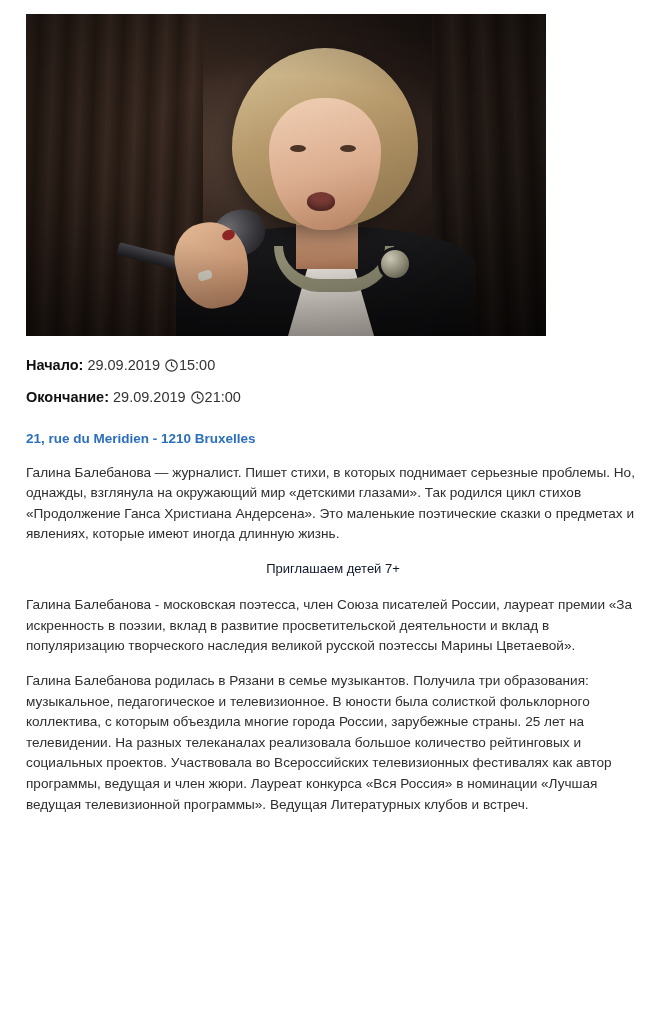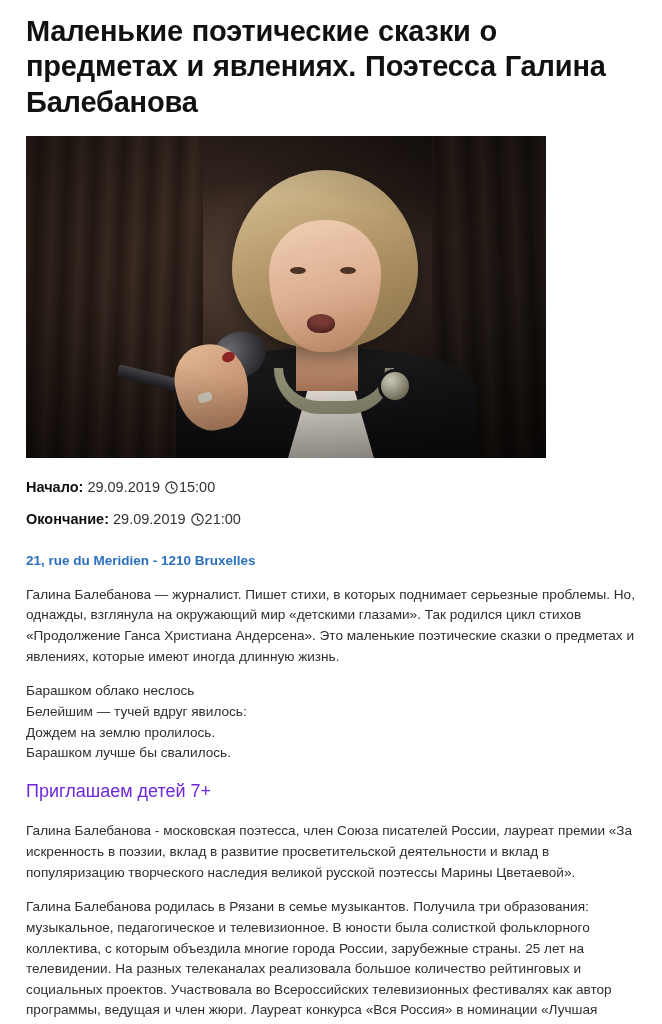--- a/index.html
+++ b/index.html
@@ -217,32 +217,32 @@
     max-width: 612px;
   }
   .poem {
     font-size: 13.6px;
     line-height: 1.52;
     color: #2f2f2f;
     margin: 0 0 14px 0;
     white-space: pre-line;
   }
   .invite {
-    font-size: 18px;
+    font-size: 13px;
     line-height: 1.52;
-    color: #6d28d9;
+    color: #0f172a;
     margin: 0 0 16px 0;
+    text-align: center;
   }
 </style>
 </head>
 <body>
 
 <div class="page">
 
-  <h1 class="title">Маленькие поэтические сказки о предметах и явлениях. Поэтесса Галина Балебанова</h1>
 
   <div class="photo-wrap">
     <div class="photo">
       <div class="ph-bg"></div>
       <div class="ph-curtain"></div>
       <div class="ph-curtain-right"></div>
       <div class="ph-jacket"></div>
       <div class="ph-shirt"></div>
       <div class="ph-neck"></div>
       <div class="ph-hair"></div>
@@ -272,24 +272,20 @@
     <span class="meta-label">Окончание:</span><span class="meta-date">29.09.2019</span><span class="clock-icon"><svg width="13" height="13" viewBox="0 0 16 16">
           <circle cx="8" cy="8" r="7" fill="none" stroke="#333" stroke-width="1.4"></circle>
           <path d="M8 4.2 V8.2 L10.8 9.7" fill="none" stroke="#333" stroke-width="1.4" stroke-linecap="round"></path>
         </svg></span><span class="meta-date">21:00</span>
   </p>
 
   <a class="address" href="#">21, rue du Meridien - 1210 Bruxelles</a>
 
   <p class="body">Галина Балебанова — журналист. Пишет стихи, в которых поднимает серьезные проблемы. Но, однажды, взглянула на окружающий мир «детскими глазами». Так родился цикл стихов «Продолжение Ганса Христиана Андерсена».  Это маленькие поэтические сказки о предметах и явлениях, которые имеют иногда длинную жизнь.</p>
 
-  <div class="poem">Барашком облако неслось
-Белейшим — тучей вдруг явилось:
-Дождем на землю пролилось.
-Барашком лучше бы свалилось.</div>
 
   <p class="invite">Приглашаем детей  7+</p>
 
   <p class="body">Галина Балебанова - московская поэтесса, член Союза писателей России, лауреат премии «За искренность в поэзии, вклад в развитие просветительской деятельности и вклад в популяризацию творческого наследия великой русской поэтессы Марины Цветаевой».</p>
 
   <p class="body">Галина Балебанова родилась в Рязани в семье музыкантов. Получила три образования: музыкальное, педагогическое и телевизионное. В юности была солисткой фольклорного коллектива, с которым объездила многие города России, зарубежные страны. 25 лет на телевидении. На разных телеканалах реализовала большое количество рейтинговых и социальных проектов. Участвовала во Всероссийских телевизионных фестивалях как автор программы, ведущая и член жюри. Лауреат конкурса «Вся Россия» в номинации «Лучшая ведущая телевизионной программы».  Ведущая Литературных клубов и встреч.</p>
 
 </div>
 
 </body></html>

